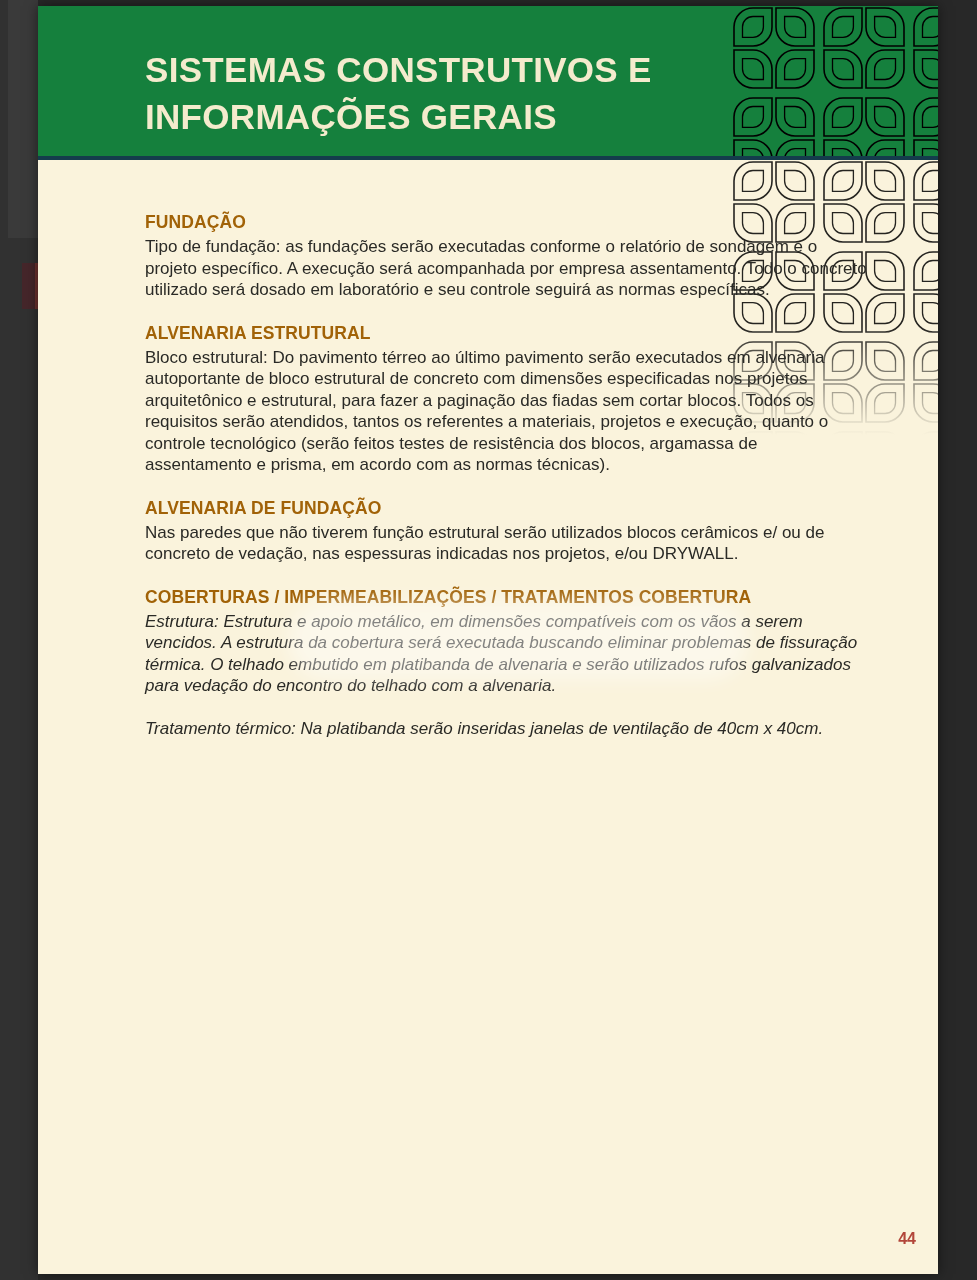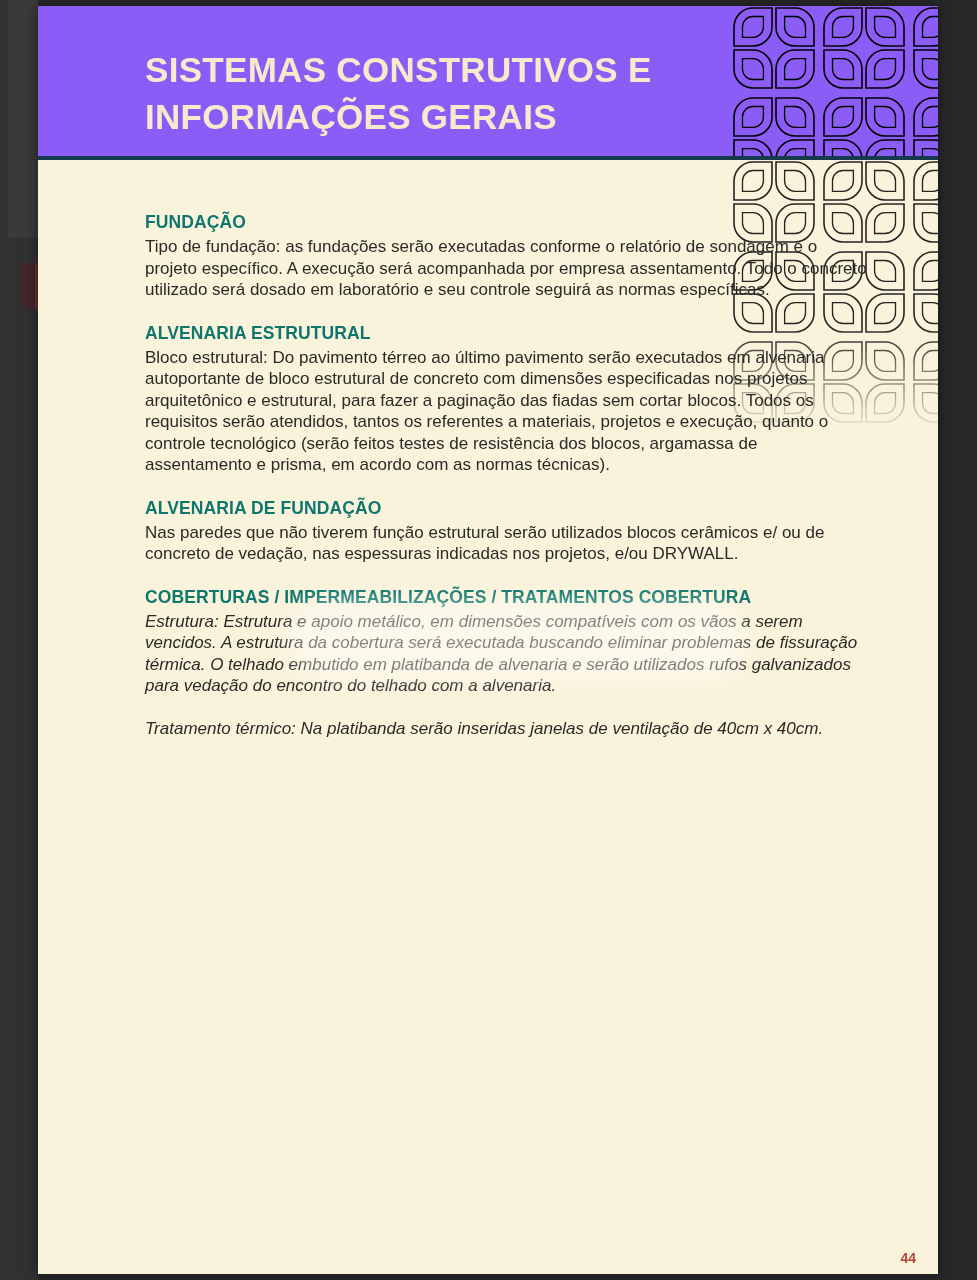--- a/index.html
+++ b/index.html
@@ -24,21 +24,21 @@
     border-right:3px solid #6e322f;
     box-sizing:border-box;
   }
   .page{
     position:absolute;left:38px;top:6px;width:900px;height:1268px;
     background:#faf3dc;
     box-shadow:0 0 12px rgba(0,0,0,0.5);
   }
   .page-header{
     position:absolute;left:0;top:0;width:900px;height:150px;
-    background:#8b5cf6;
+    background:#15803d;
     border-bottom:4px solid #143c4c;
     box-sizing:content-box;
     overflow:hidden;
   }
   .page-title{
     position:absolute;left:107px;top:40px;
     font-size:35px;line-height:47px;
     font-weight:800;
     letter-spacing:0.3px;
     color:#f4ebcd;
@@ -56,36 +56,36 @@
   }
   .content{
     position:absolute;left:107px;top:205px;width:722px;
     color:#2a2a26;
     font-size:17px;line-height:21.5px;
   }
   .section{margin:0 0 21px 0;}
   .section h3{
     margin:0 0 3px 0;
     font-size:17.5px;line-height:22px;
-    font-weight:700;color:#0f766e;
+    font-weight:700;color:#a16207;
     letter-spacing:0.1px;
   }
   .section p{margin:0;}
   .section p.spaced{margin-bottom:21.5px;font-style:italic;}
   .section p.spaced:last-child{margin-bottom:16px;}
   .watermark{
     position:absolute;left:250px;top:594px;width:460px;height:80px;
     background:rgba(255,255,255,0.42);
     border-radius:40px;
     filter:blur(9px);
     pointer-events:none;
   }
   .page-number{
-    position:absolute;right:22px;bottom:8px;
-    color:#b2463a;font-size:14px;font-weight:700;
+    position:absolute;right:22px;bottom:26px;
+    color:#b2463a;font-size:16px;font-weight:700;
   }
 </style>
 </head>
 <body>
 
 <svg width="0" height="0" style="position:absolute" aria-hidden="true">
   <defs>
     <g id="cloverMotif" fill="none" stroke="currentColor" stroke-width="1.6">
 
       <g transform="translate(2,2)">

